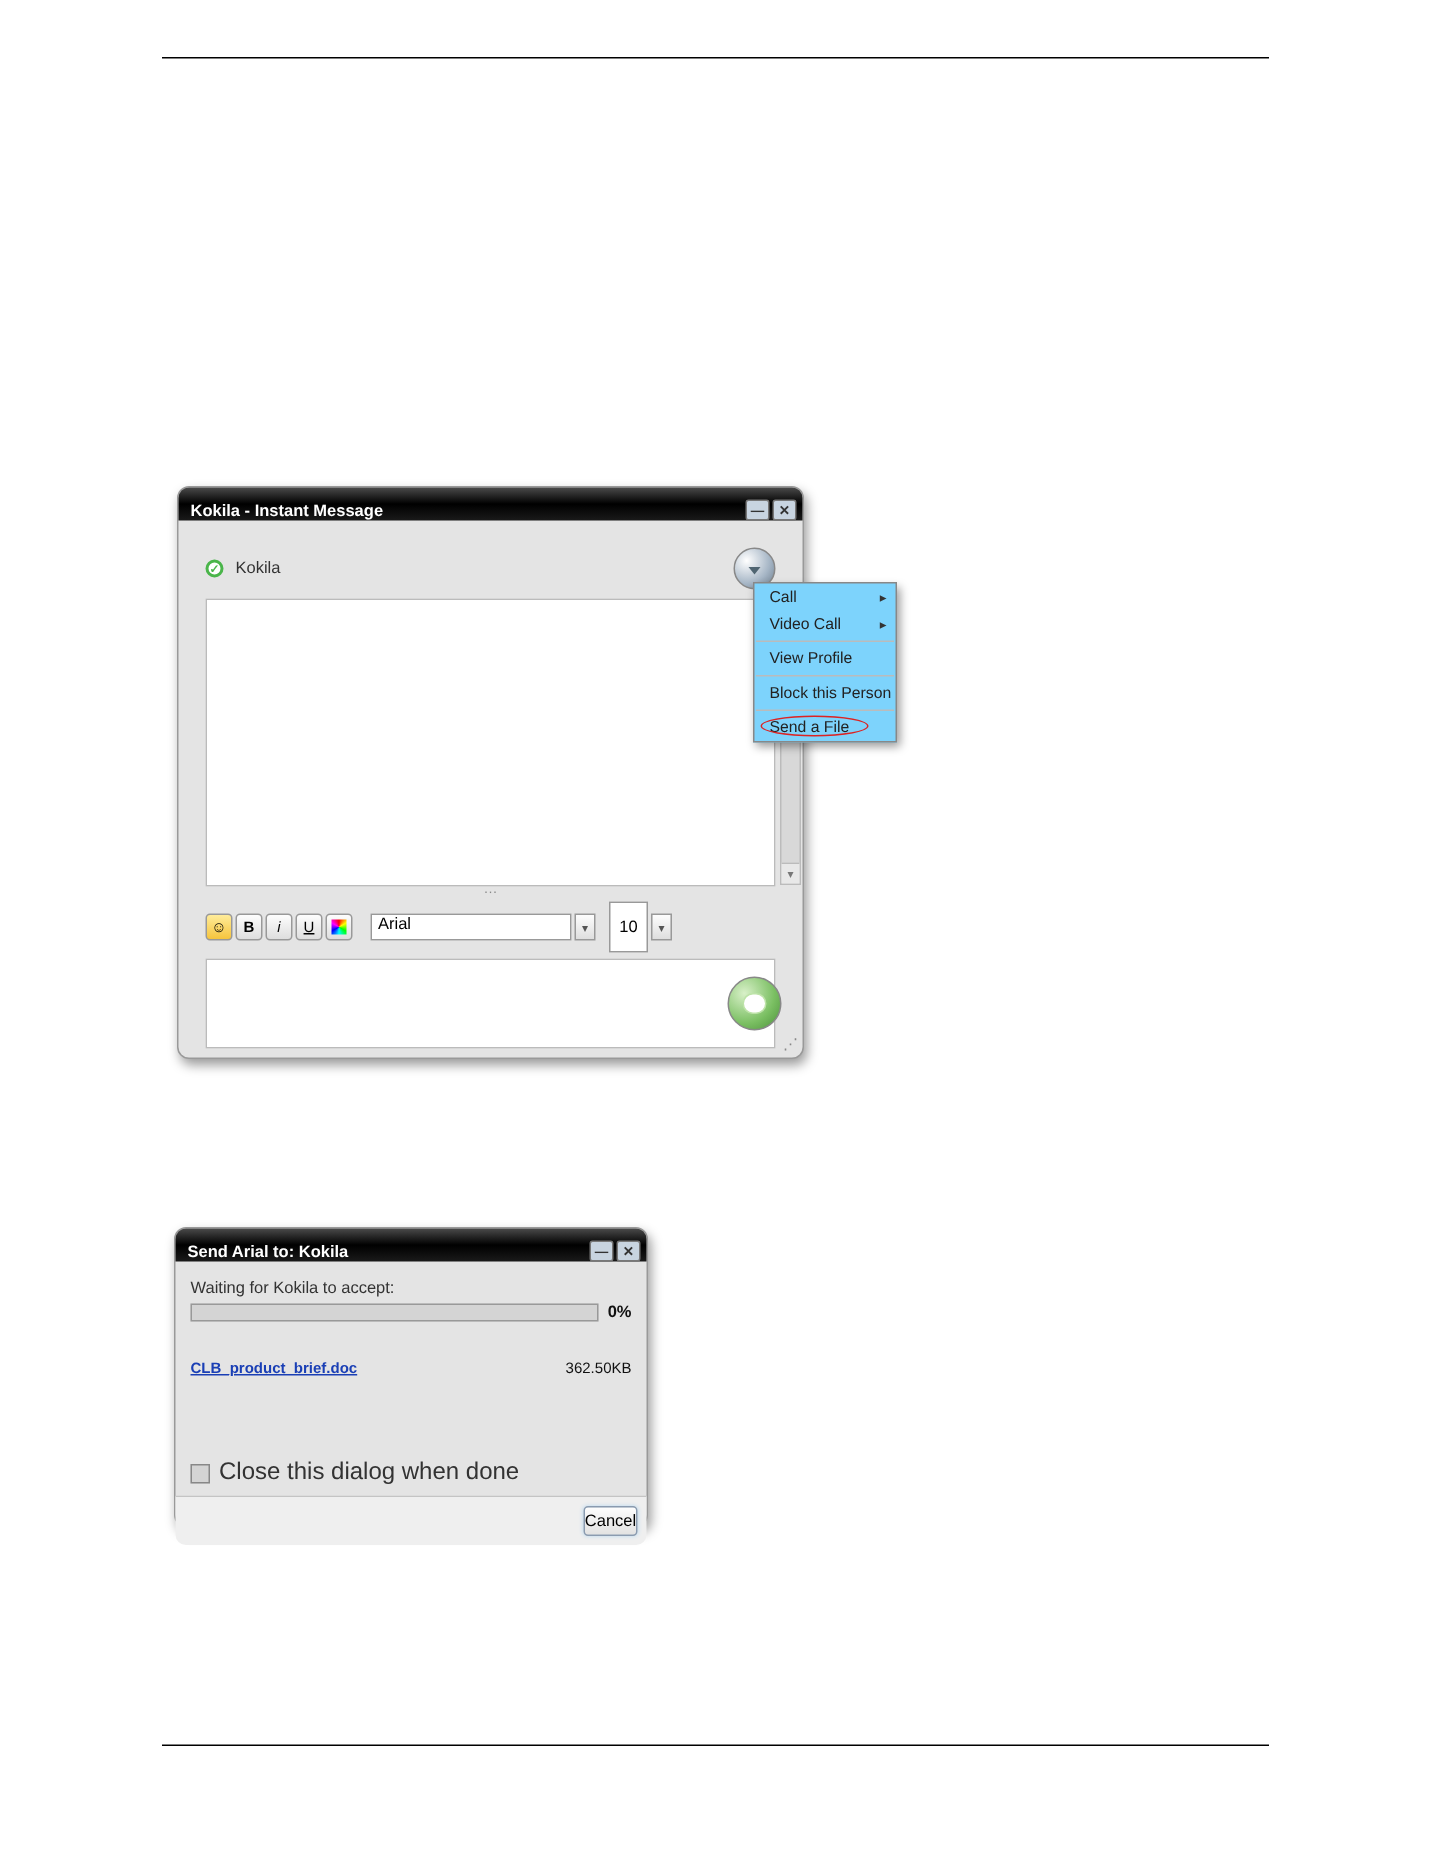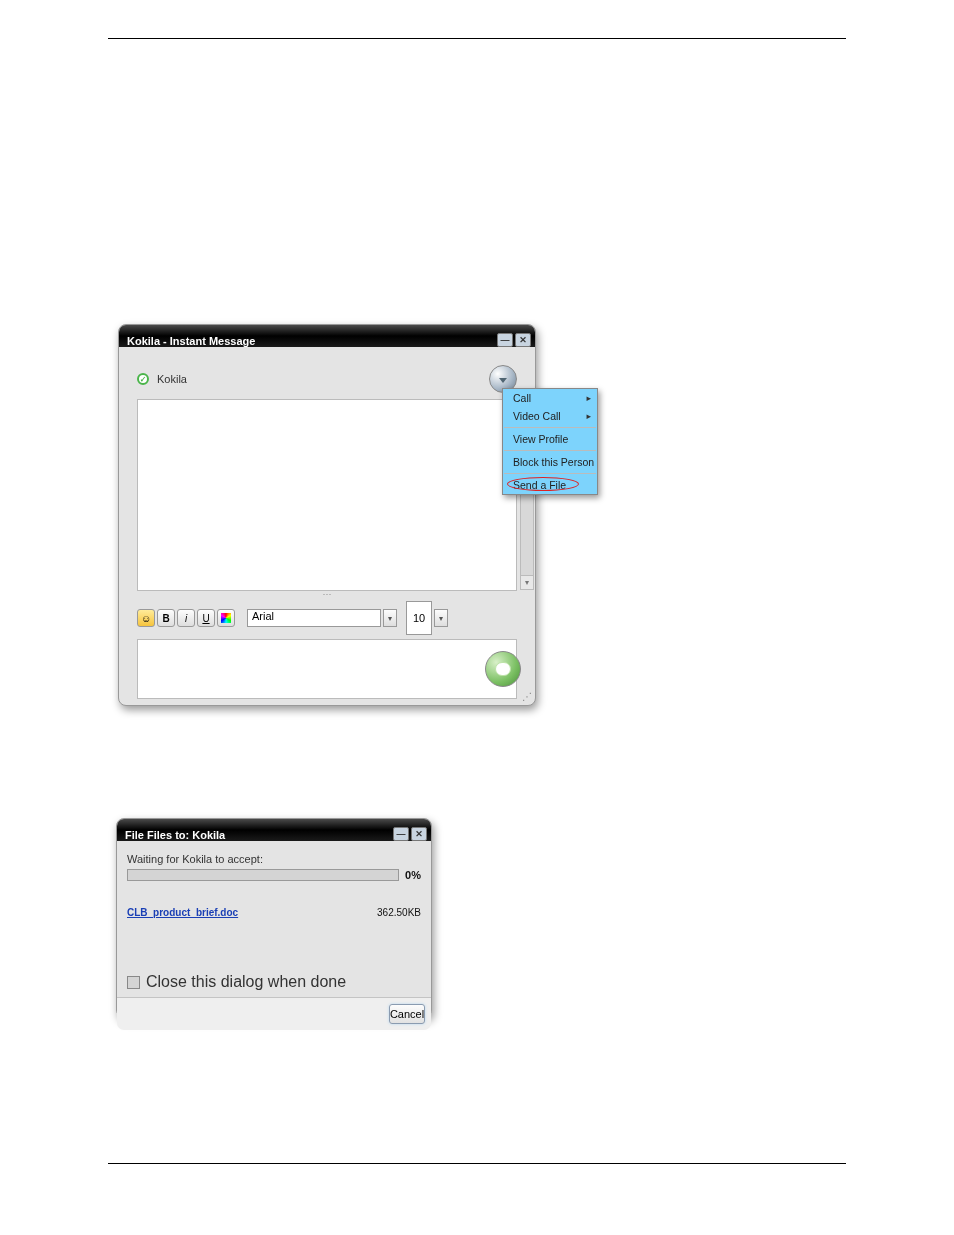--- a/index.html
+++ b/index.html
@@ -131,21 +131,21 @@
   </div>
   <div class="menu-sep"></div>
   <div class="menu-item highlighted">
     <span>Send a File</span>
     <span class="red-oval"></span>
   </div>
 </div>
 
 <div class="send-window">
   <div class="titlebar">
-    <span>File Files to: Kokila</span>
+    <span>Send Arial to: Kokila</span>
     <span class="spacer"></span>
     <div class="winbtn">—</div>
     <div class="winbtn">✕</div>
   </div>
   <div class="send-body">
     <div class="waiting-label">Waiting for Kokila to accept:</div>
     <div class="prog-row">
       <div class="prog-track"></div>
       <div class="pct">0%</div>
     </div>

